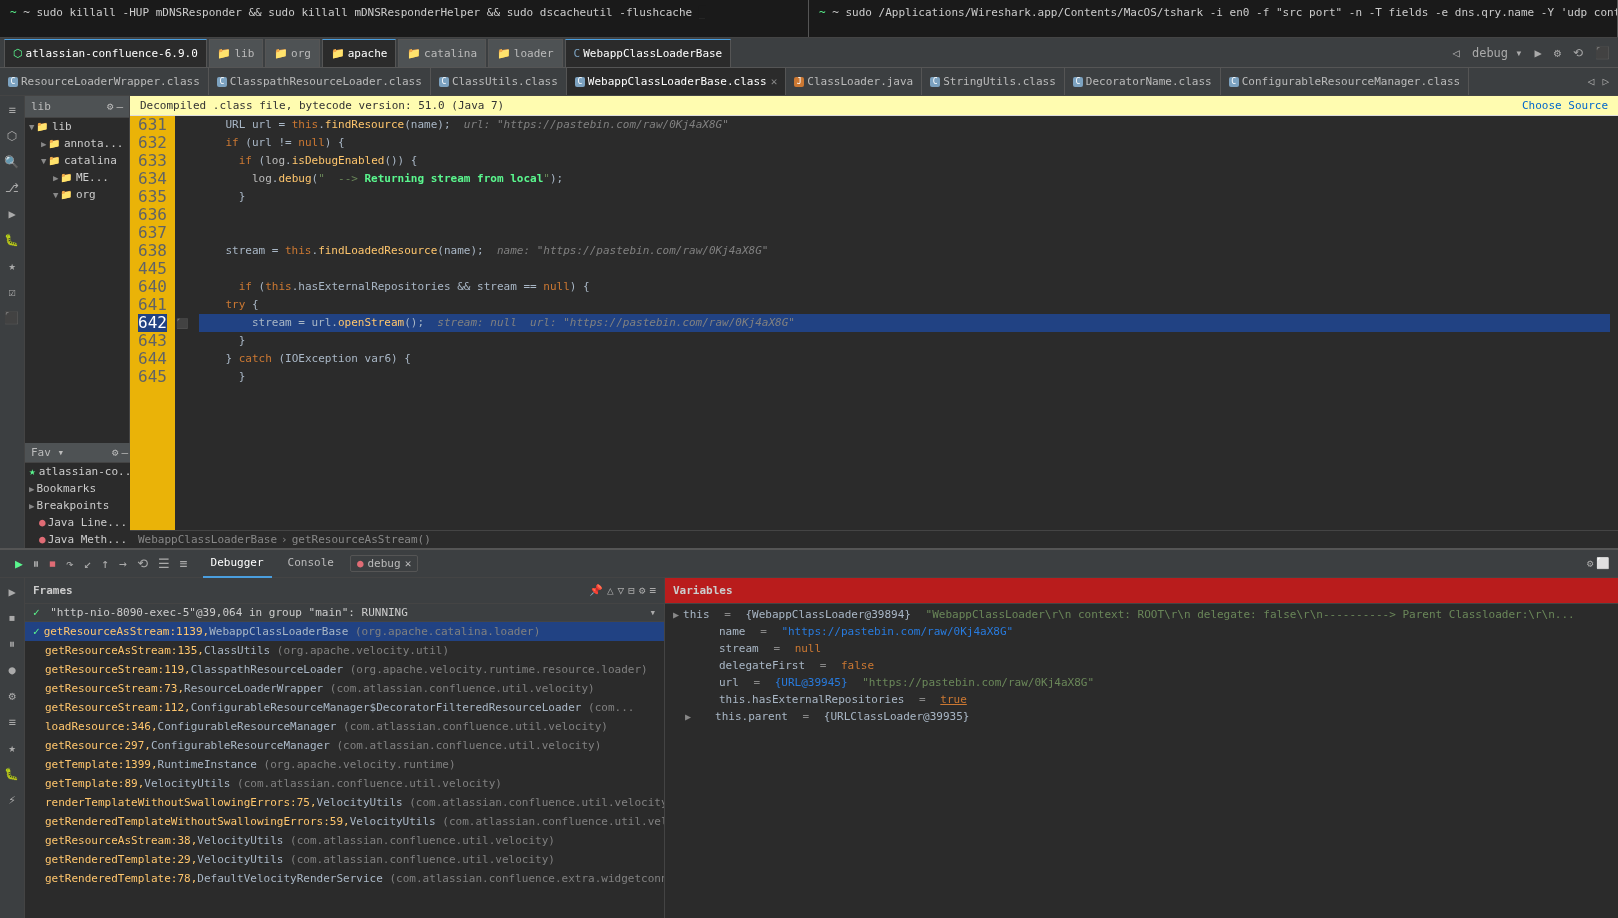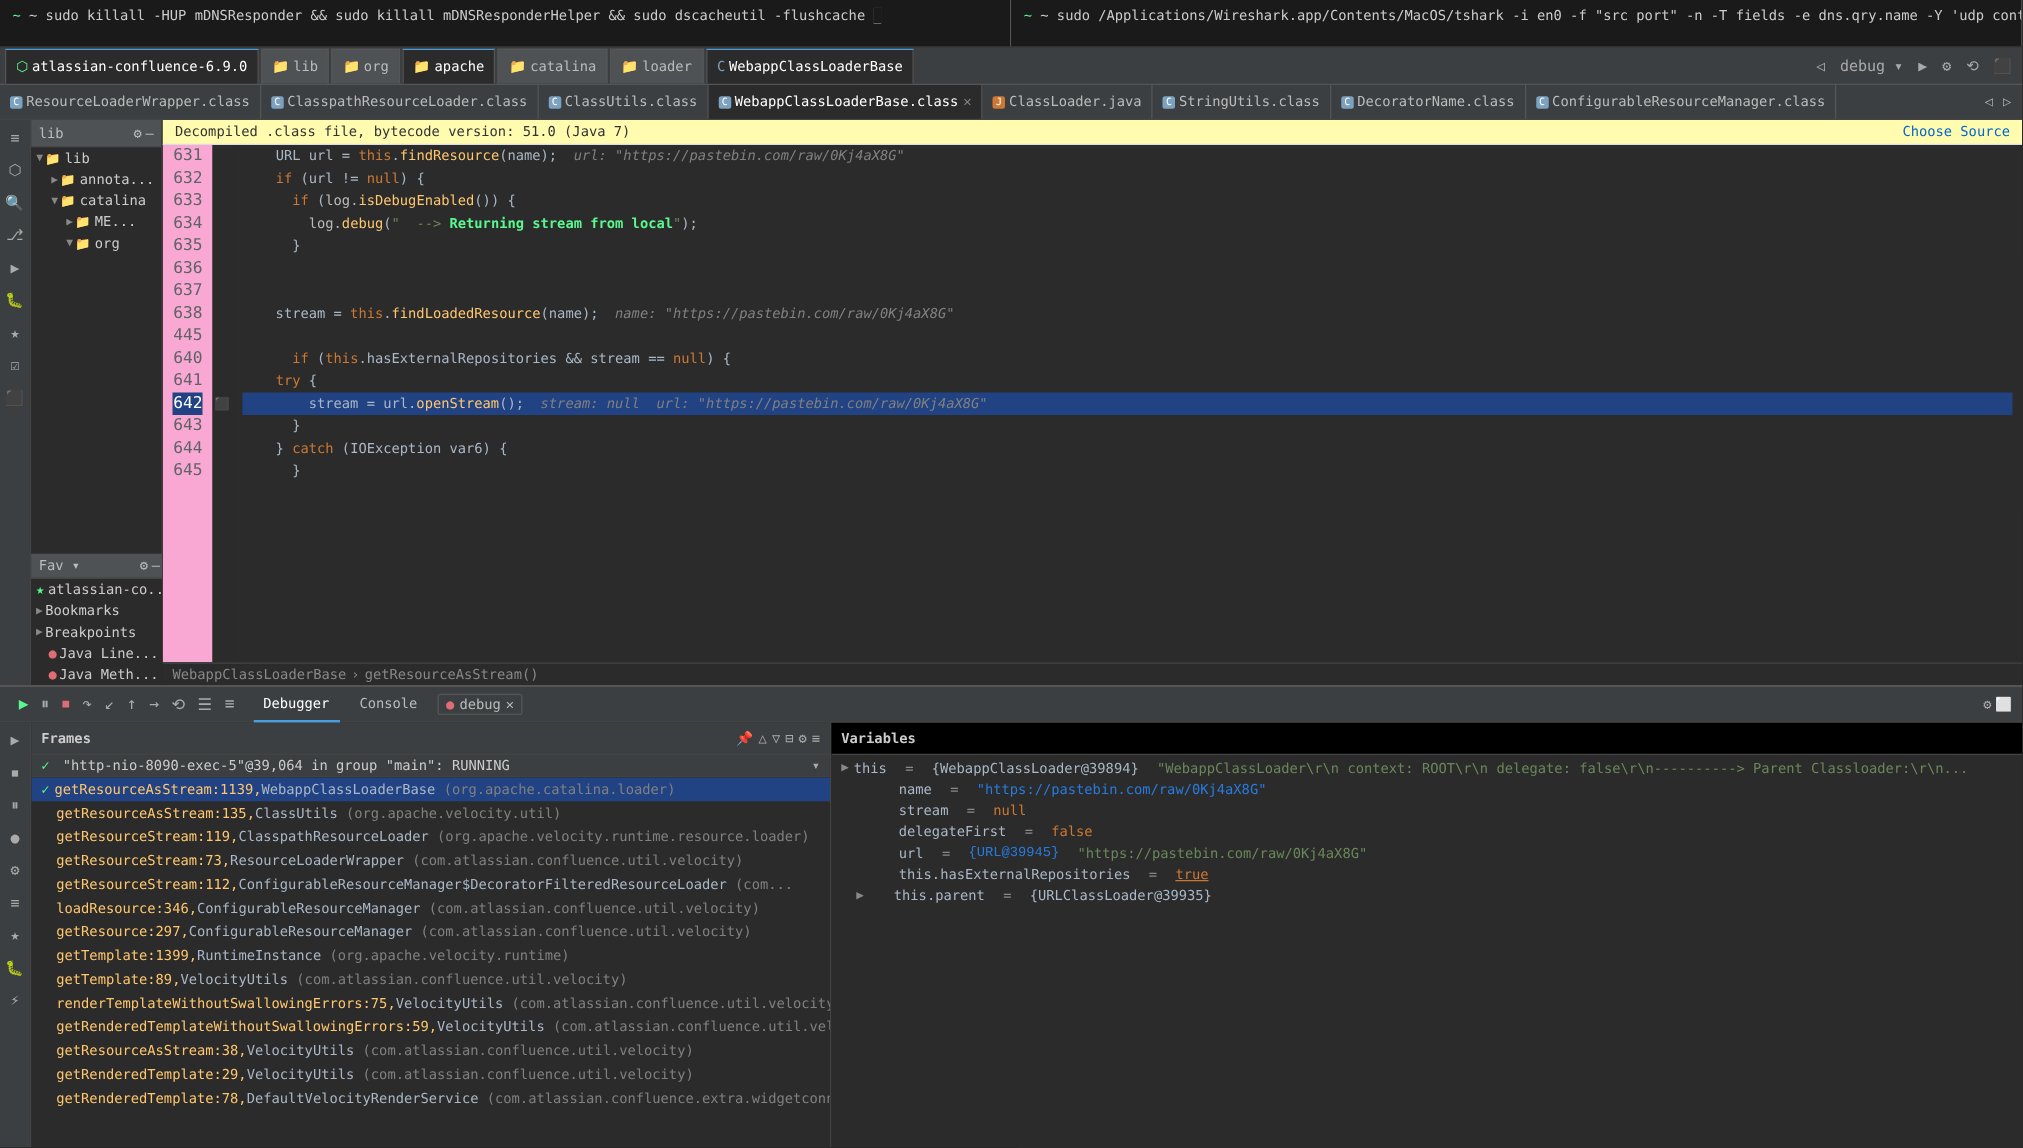--- a/index.html
+++ b/index.html
@@ -191,25 +191,25 @@
       color: #0066cc;
       cursor: pointer;
       font-size: 11px;
     }
     .code-content {
       flex: 1;
       overflow: auto;
       display: flex;
     }
     .line-numbers {
-      background: #f9a8d4;
+      background: #eab308;
       padding: 0 8px;
       text-align: right;
       color: #606366;
-      font-size: 13px;
+      font-size: 16px;
       line-height: 18px;
       user-select: none;
       min-width: 40px;
       flex-shrink: 0;
     }
     .line-number { height: 18px; }
     .code-lines {
       flex: 1;
       padding: 0 8px;
       font-size: 11px;
@@ -345,21 +345,21 @@
     .frame-pkg { color: #808080; }
 
     
     .variables-panel {
       flex: 1;
       display: flex;
       flex-direction: column;
       overflow: hidden;
     }
     .variables-header {
-      background: #000000;
+      background: #b91c1c;
       height: 26px;
       padding: 0 8px;
       border-bottom: 1px solid #444;
       display: flex;
       align-items: center;
       font-size: 11px;
       color: #ccc;
       font-weight: bold;
     }
     .variables-list {
@@ -800,21 +800,21 @@
 
       <div class="variables-panel">
         <div class="variables-header">
           <span>Variables</span>
         </div>
         <div class="variables-list" id="variables-list">
             <div class="var-item" style=""><span class="expand-icon">▶</span><span class="var-name" style="">this</span>&nbsp;<span class="var-eq">=</span>&nbsp;<span style="color:#a9b7c6;">{WebappClassLoader@39894}</span>&nbsp;<span style="color:#6a8759;">"WebappClassLoader\r\n  context: ROOT\r\n  delegate: false\r\n----------&gt; Parent Classloader:\r\n...</span></div>
             <div class="var-item" style="padding-left: 20px;"><span style="width:10px;display:inline-block;"></span><span class="var-name" style="padding-left:20px;">name</span>&nbsp;<span class="var-eq">=</span>&nbsp;<span style="color:#287bde;">"https://pastebin.com/raw/0Kj4aX8G"</span></div>
             <div class="var-item" style="padding-left: 20px;"><span style="width:10px;display:inline-block;"></span><span class="var-name" style="padding-left:20px;">stream</span>&nbsp;<span class="var-eq">=</span>&nbsp;<span style="color:#cc7832;">null</span></div>
             <div class="var-item" style="padding-left: 20px;"><span style="width:10px;display:inline-block;"></span><span class="var-name" style="padding-left:20px;">delegateFirst</span>&nbsp;<span class="var-eq">=</span>&nbsp;<span style="color:#cc7832;">false</span></div>
-            <div class="var-item" style="padding-left: 20px;"><span style="width:10px;display:inline-block;"></span><span class="var-name" style="padding-left:20px;">url</span>&nbsp;<span class="var-eq">=</span>&nbsp;<span style="color:#287bde;font-family:Liberation Mono, monospace;">{URL@39945}</span>&nbsp;<span style="color:#6a8759;">"https://pastebin.com/raw/0Kj4aX8G"</span></div>
+            <div class="var-item" style="padding-left: 20px;"><span style="width:10px;display:inline-block;"></span><span class="var-name" style="padding-left:20px;">url</span>&nbsp;<span class="var-eq">=</span>&nbsp;<span style="color:#287bde;">{URL@39945}</span>&nbsp;<span style="color:#6a8759;">"https://pastebin.com/raw/0Kj4aX8G"</span></div>
             <div class="var-item" style="padding-left: 20px;"><span style="width:10px;display:inline-block;"></span><span class="var-name" style="padding-left:20px;">this.hasExternalRepositories</span>&nbsp;<span class="var-eq">=</span>&nbsp;<span style="color:#cc7832;text-decoration:underline;">true</span></div>
             <div class="var-item" style="padding-left: 20px;"><span class="expand-icon">▶</span><span class="var-name" style="padding-left:20px;">this.parent</span>&nbsp;<span class="var-eq">=</span>&nbsp;<span style="color:#a9b7c6;">{URLClassLoader@39935}</span></div>
           </div>
       </div>
 
     </div>
   </div>
 
 </div>
 

